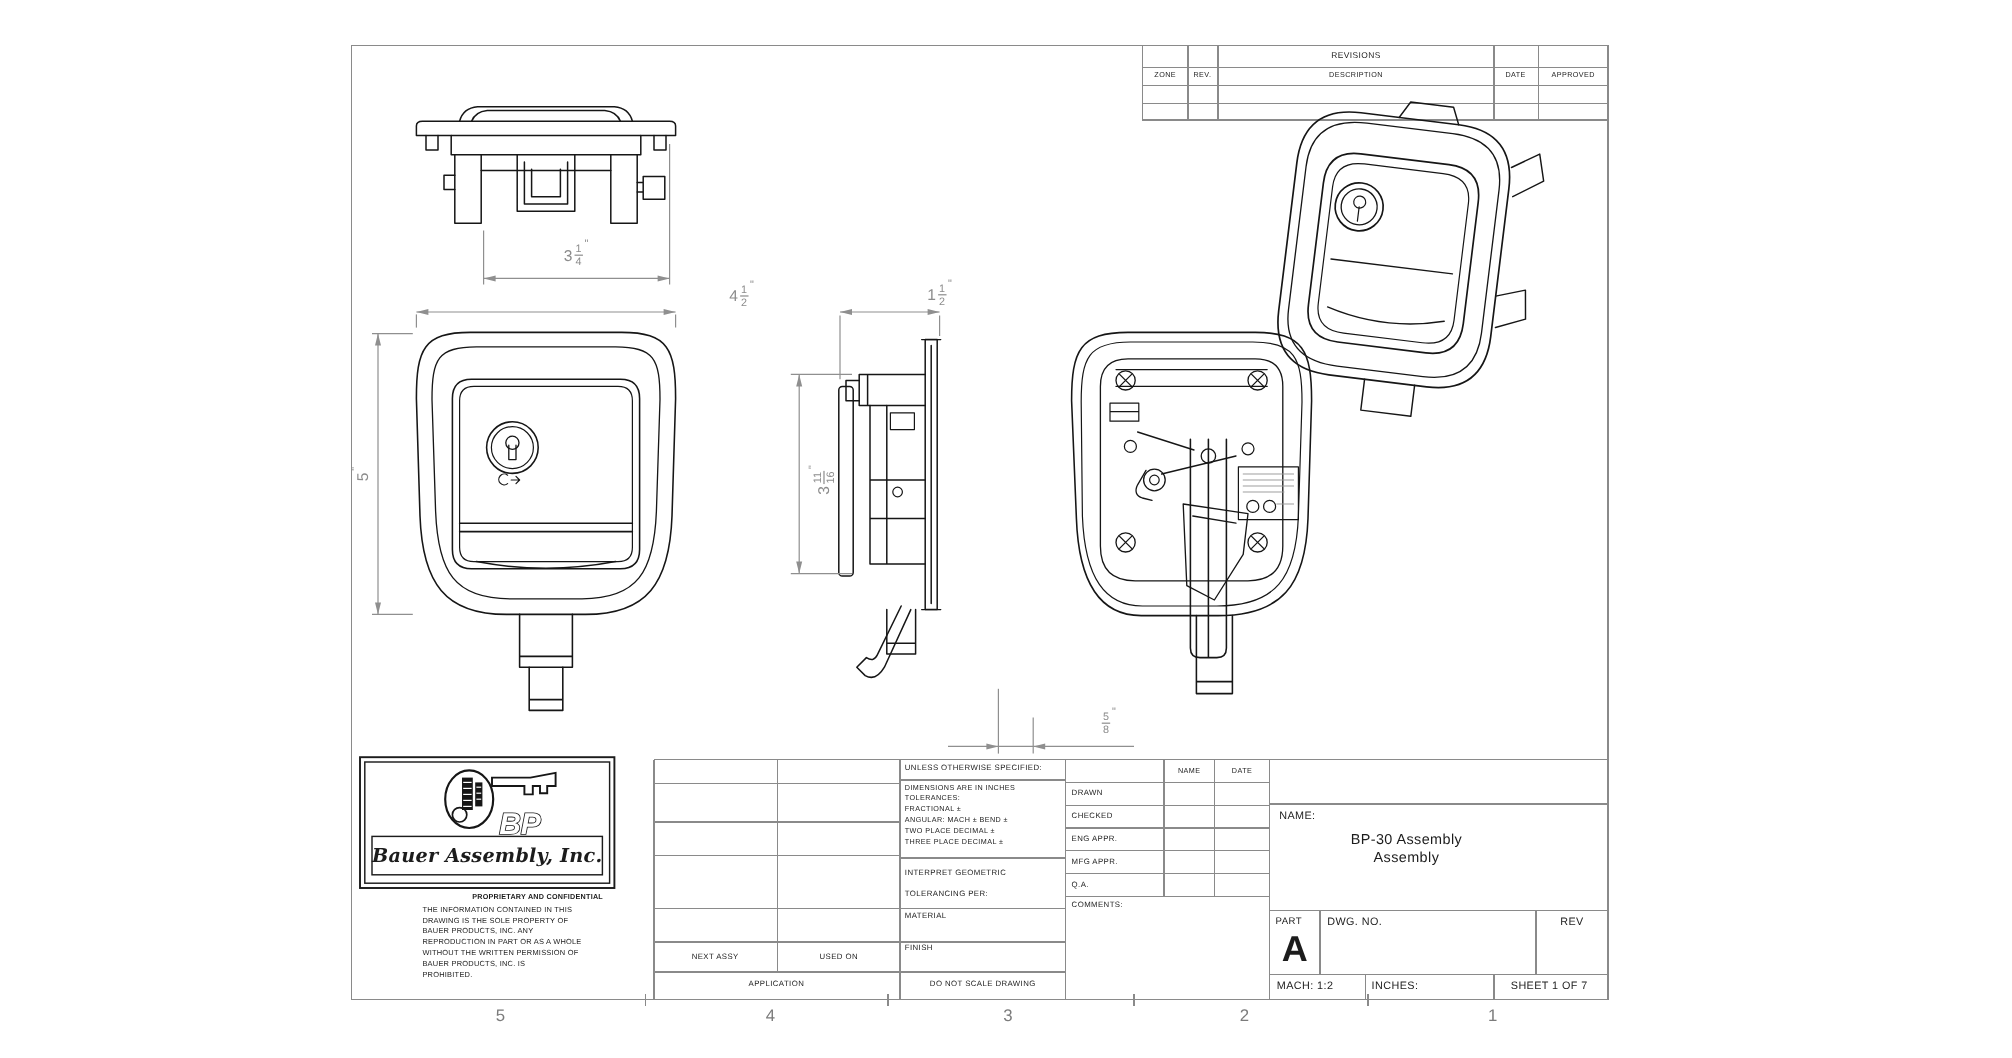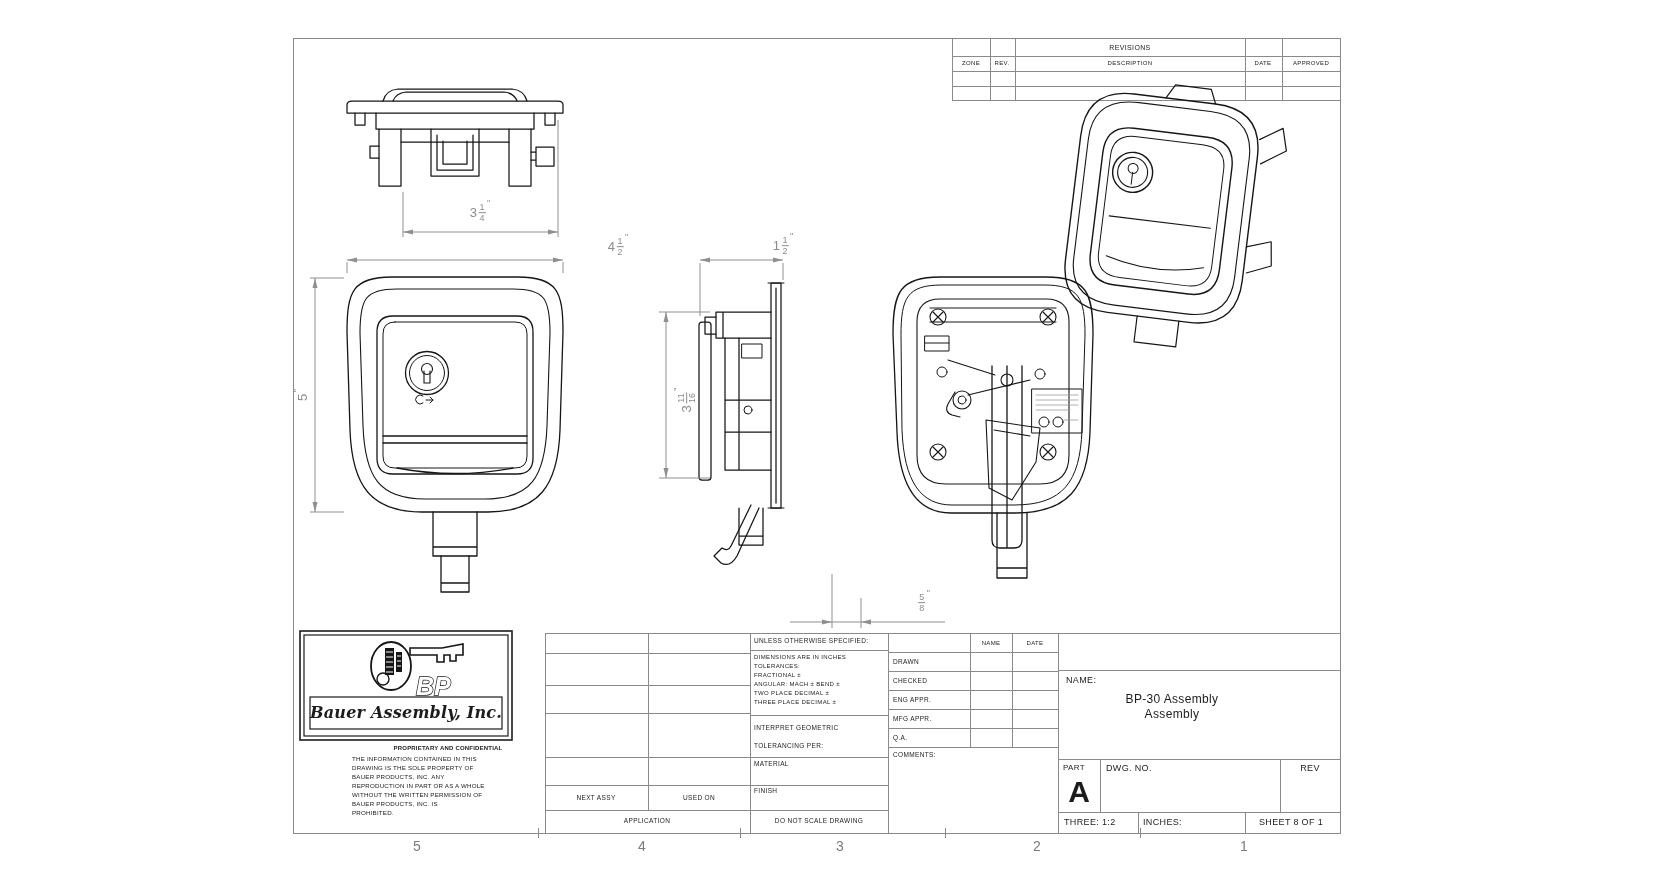--- a/index.html
+++ b/index.html
@@ -307,23 +307,23 @@
 <div class="t t65 l" style="left:893px;top:738px">Q.A.</div>
 <div class="t t65 l" style="left:893px;top:755px">COMMENTS:</div>
 
 <div class="t t9 l" style="left:1066px;top:680px">NAME:</div>
 <div class="t t12 c" style="left:1172px;top:699px">BP-30 Assembly</div>
 <div class="t t12 c" style="left:1172px;top:714px">Assembly</div>
 <div class="t t8 l" style="left:1063px;top:768px">PART</div>
 <div class="t sizeA c" style="left:1079px;top:792px">A</div>
 <div class="t t9 l" style="left:1106px;top:768px">DWG. NO.</div>
 <div class="t t9 c" style="left:1310px;top:768px">REV</div>
-<div class="t t9 l" style="left:1064px;top:822px">THREE: 1:2</div>
+<div class="t t9 l" style="left:1064px;top:822px">MACH: 1:2</div>
 <div class="t t9 l" style="left:1143px;top:822px">INCHES:</div>
-<div class="t t9 c" style="left:1291px;top:822px">SHEET 8 OF 1</div>
+<div class="t t9 c" style="left:1291px;top:822px">SHEET 1 OF 7</div>
 
 <div class="dim c" style="left:480px;top:213px">
   <span>3</span>
   <span class="frac">
         <span class="num">1</span>
         <span class="den">4</span>
       </span>
   <span class="unit">"</span>
 </div>
 <div class="dim c" style="left:618px;top:247px">

